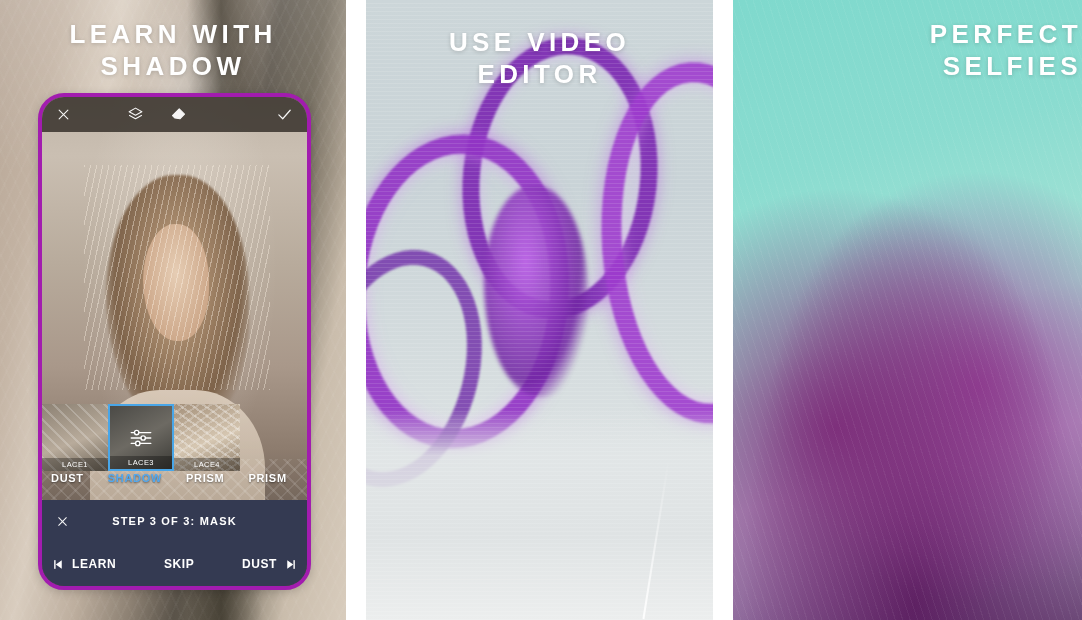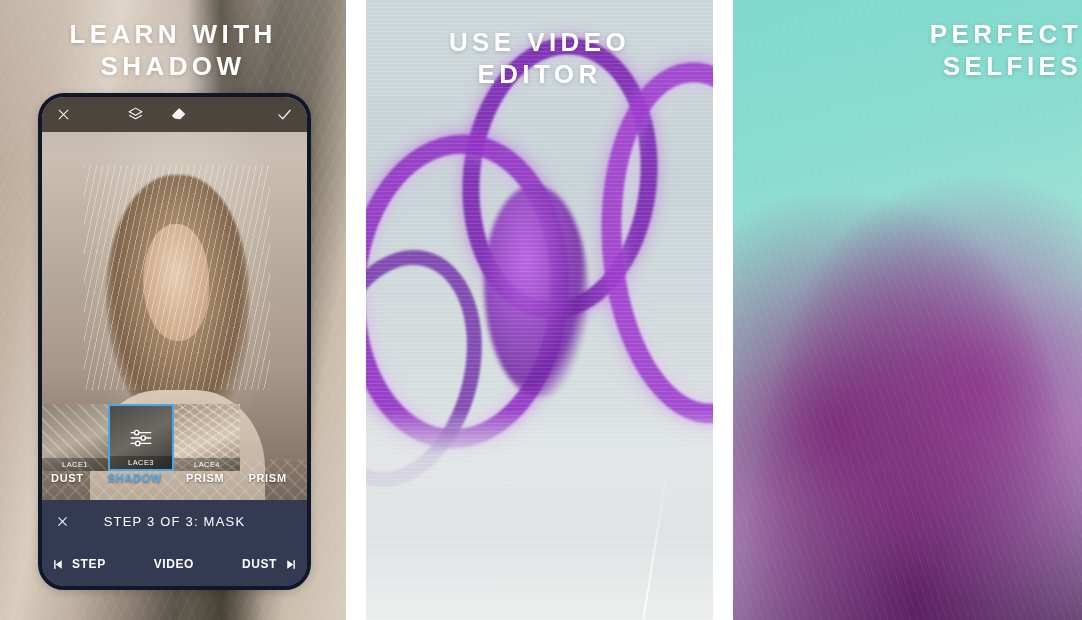--- a/index.html
+++ b/index.html
@@ -68,21 +68,21 @@
   
   .headline{position:absolute;left:0;width:100%;text-align:center;color:#fff;
     font-weight:700;font-size:26px;line-height:32px;letter-spacing:4.4px;
     text-shadow:0 1px 4px rgba(0,0,0,.18);z-index:6;}
   #h1{top:18px;}
   #h2{top:26px;}
   #h3{top:18px;text-align:right;}
   .headline .l2{display:block;}
 
   
-  .phone{position:absolute;border:4px solid #0f172a;border-radius:26px;overflow:hidden;
+  .phone{position:absolute;border:4px solid #a21caf;border-radius:26px;overflow:hidden;
     background:#701a75;box-shadow:0 2px 10px rgba(0,0,0,.18);z-index:5;}
   #phone1{left:38px;top:93px;width:265px;height:489px;}
   .screen{position:absolute;inset:0;overflow:hidden;}
 
   
   .p1img{position:absolute;inset:0;
     background:
       radial-gradient(ellipse at 52% 34%, rgba(255,248,240,.30), rgba(255,248,240,0) 50%),
       linear-gradient(180deg,#c0b5a8 0%,#cabfb2 12%,#b8ab9c 34%,#a9988a 55%,#8d7c6e 72%,#6d6056 86%,#5b5047 100%);}
   .p1img .hair{position:absolute;left:24%;top:16%;width:54%;height:52%;border-radius:50% 50% 44% 56%;
@@ -128,21 +128,21 @@
   
   .cats{position:absolute;left:0;bottom:88px;width:100%;height:26px;display:flex;align-items:flex-start;
     z-index:4;padding-left:9px;box-sizing:border-box;}
   .cat{color:#fff;font-size:11px;font-weight:700;letter-spacing:.7px;margin-right:24px;white-space:nowrap;
     text-shadow:0 1px 2px rgba(0,0,0,.5);}
   .cat.active{color:#52a8ef;}
 
   
   .tutorial{position:absolute;left:0;bottom:0;width:100%;height:86px;background:#343a52;z-index:5;}
   .tut-top{height:42px;display:flex;align-items:center;padding:0 14px;box-sizing:border-box;}
-  .tut-step{flex:1;text-align:center;color:#fff;font-size:13px;font-weight:400;letter-spacing:1.2px;}
+  .tut-step{flex:1;text-align:center;color:#fff;font-size:11px;font-weight:700;letter-spacing:1.2px;}
   .tut-bot{height:44px;display:flex;align-items:center;justify-content:space-between;padding:0 10px;box-sizing:border-box;}
   .tut-btn{display:flex;align-items:center;gap:7px;color:#fff;font-size:12px;font-weight:600;letter-spacing:.6px;}
   .tut-skip{color:#fff;font-size:12px;font-weight:600;letter-spacing:.6px;}
 
   svg{display:block;}
 </style>
 </head>
 <body>
 
 <div class="stage">
@@ -234,23 +234,23 @@
             </span>
             <span class="tut-step">STEP 3 OF 3: MASK</span>
             <span style="width:13px"></span>
           </div>
           <div class="tut-bot">
             <span class="tut-btn">
               <svg width="13" height="13" viewBox="0 0 24 24" fill="#fff">
                   <path d="M18 4 L18 20 L7 12 Z"></path>
                   <rect x="4" y="4" width="2.6" height="16"></rect>
                 </svg>
-              <span>STEP</span>
-            </span>
-            <span class="tut-skip">VIDEO</span>
+              <span>LEARN</span>
+            </span>
+            <span class="tut-skip">SKIP</span>
             <span class="tut-btn">
               <span>DUST</span>
               <svg width="13" height="13" viewBox="0 0 24 24" fill="#fff">
                   <path d="M6 4 L6 20 L17 12 Z"></path>
                   <rect x="17.4" y="4" width="2.6" height="16"></rect>
                 </svg>
             </span>
           </div>
         </div>
       </div>

